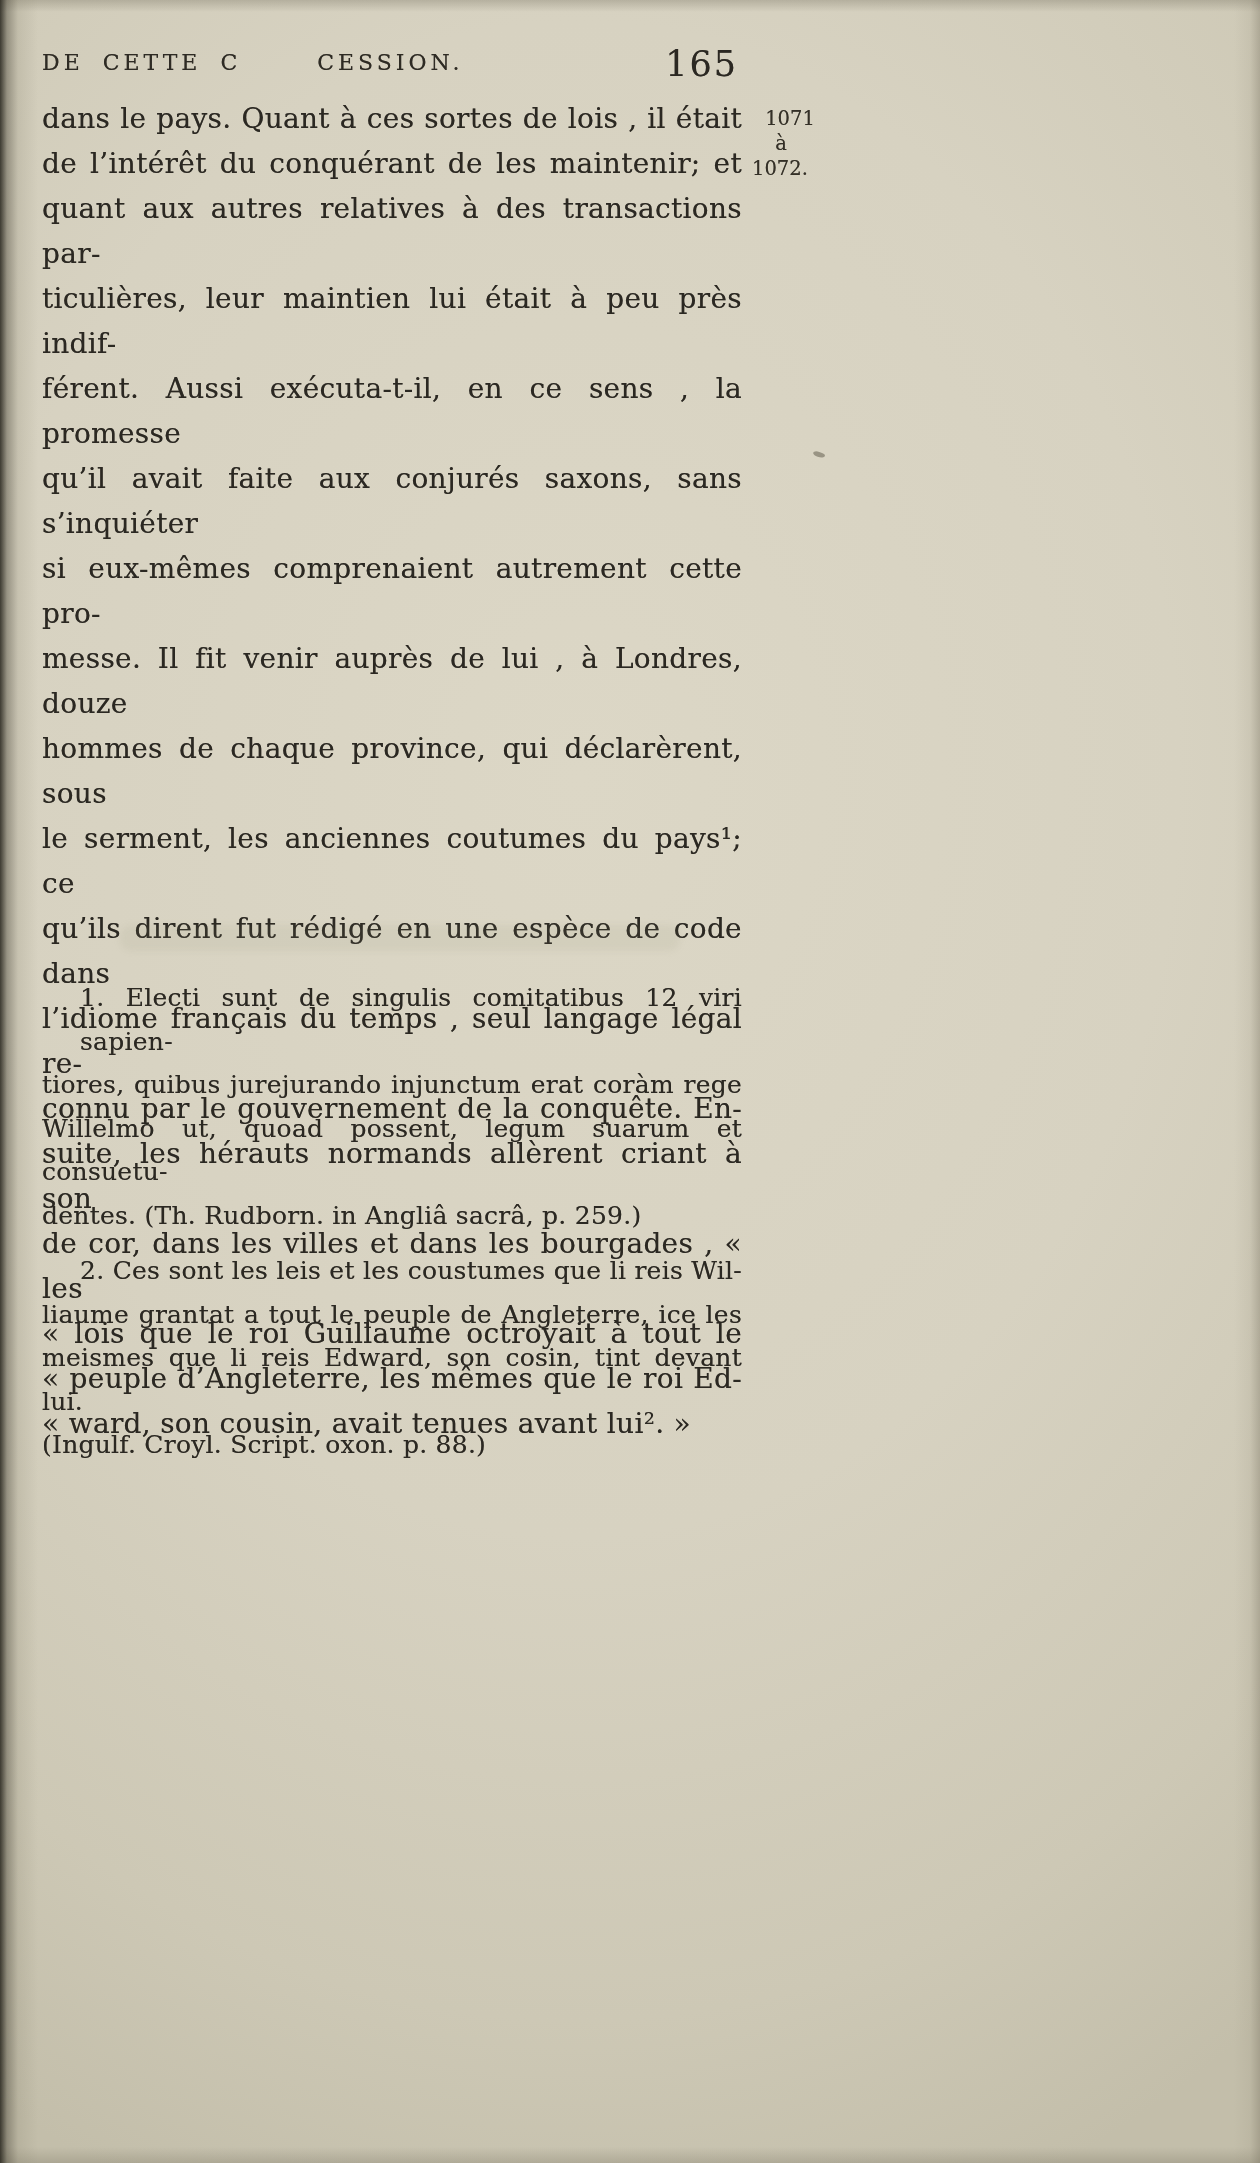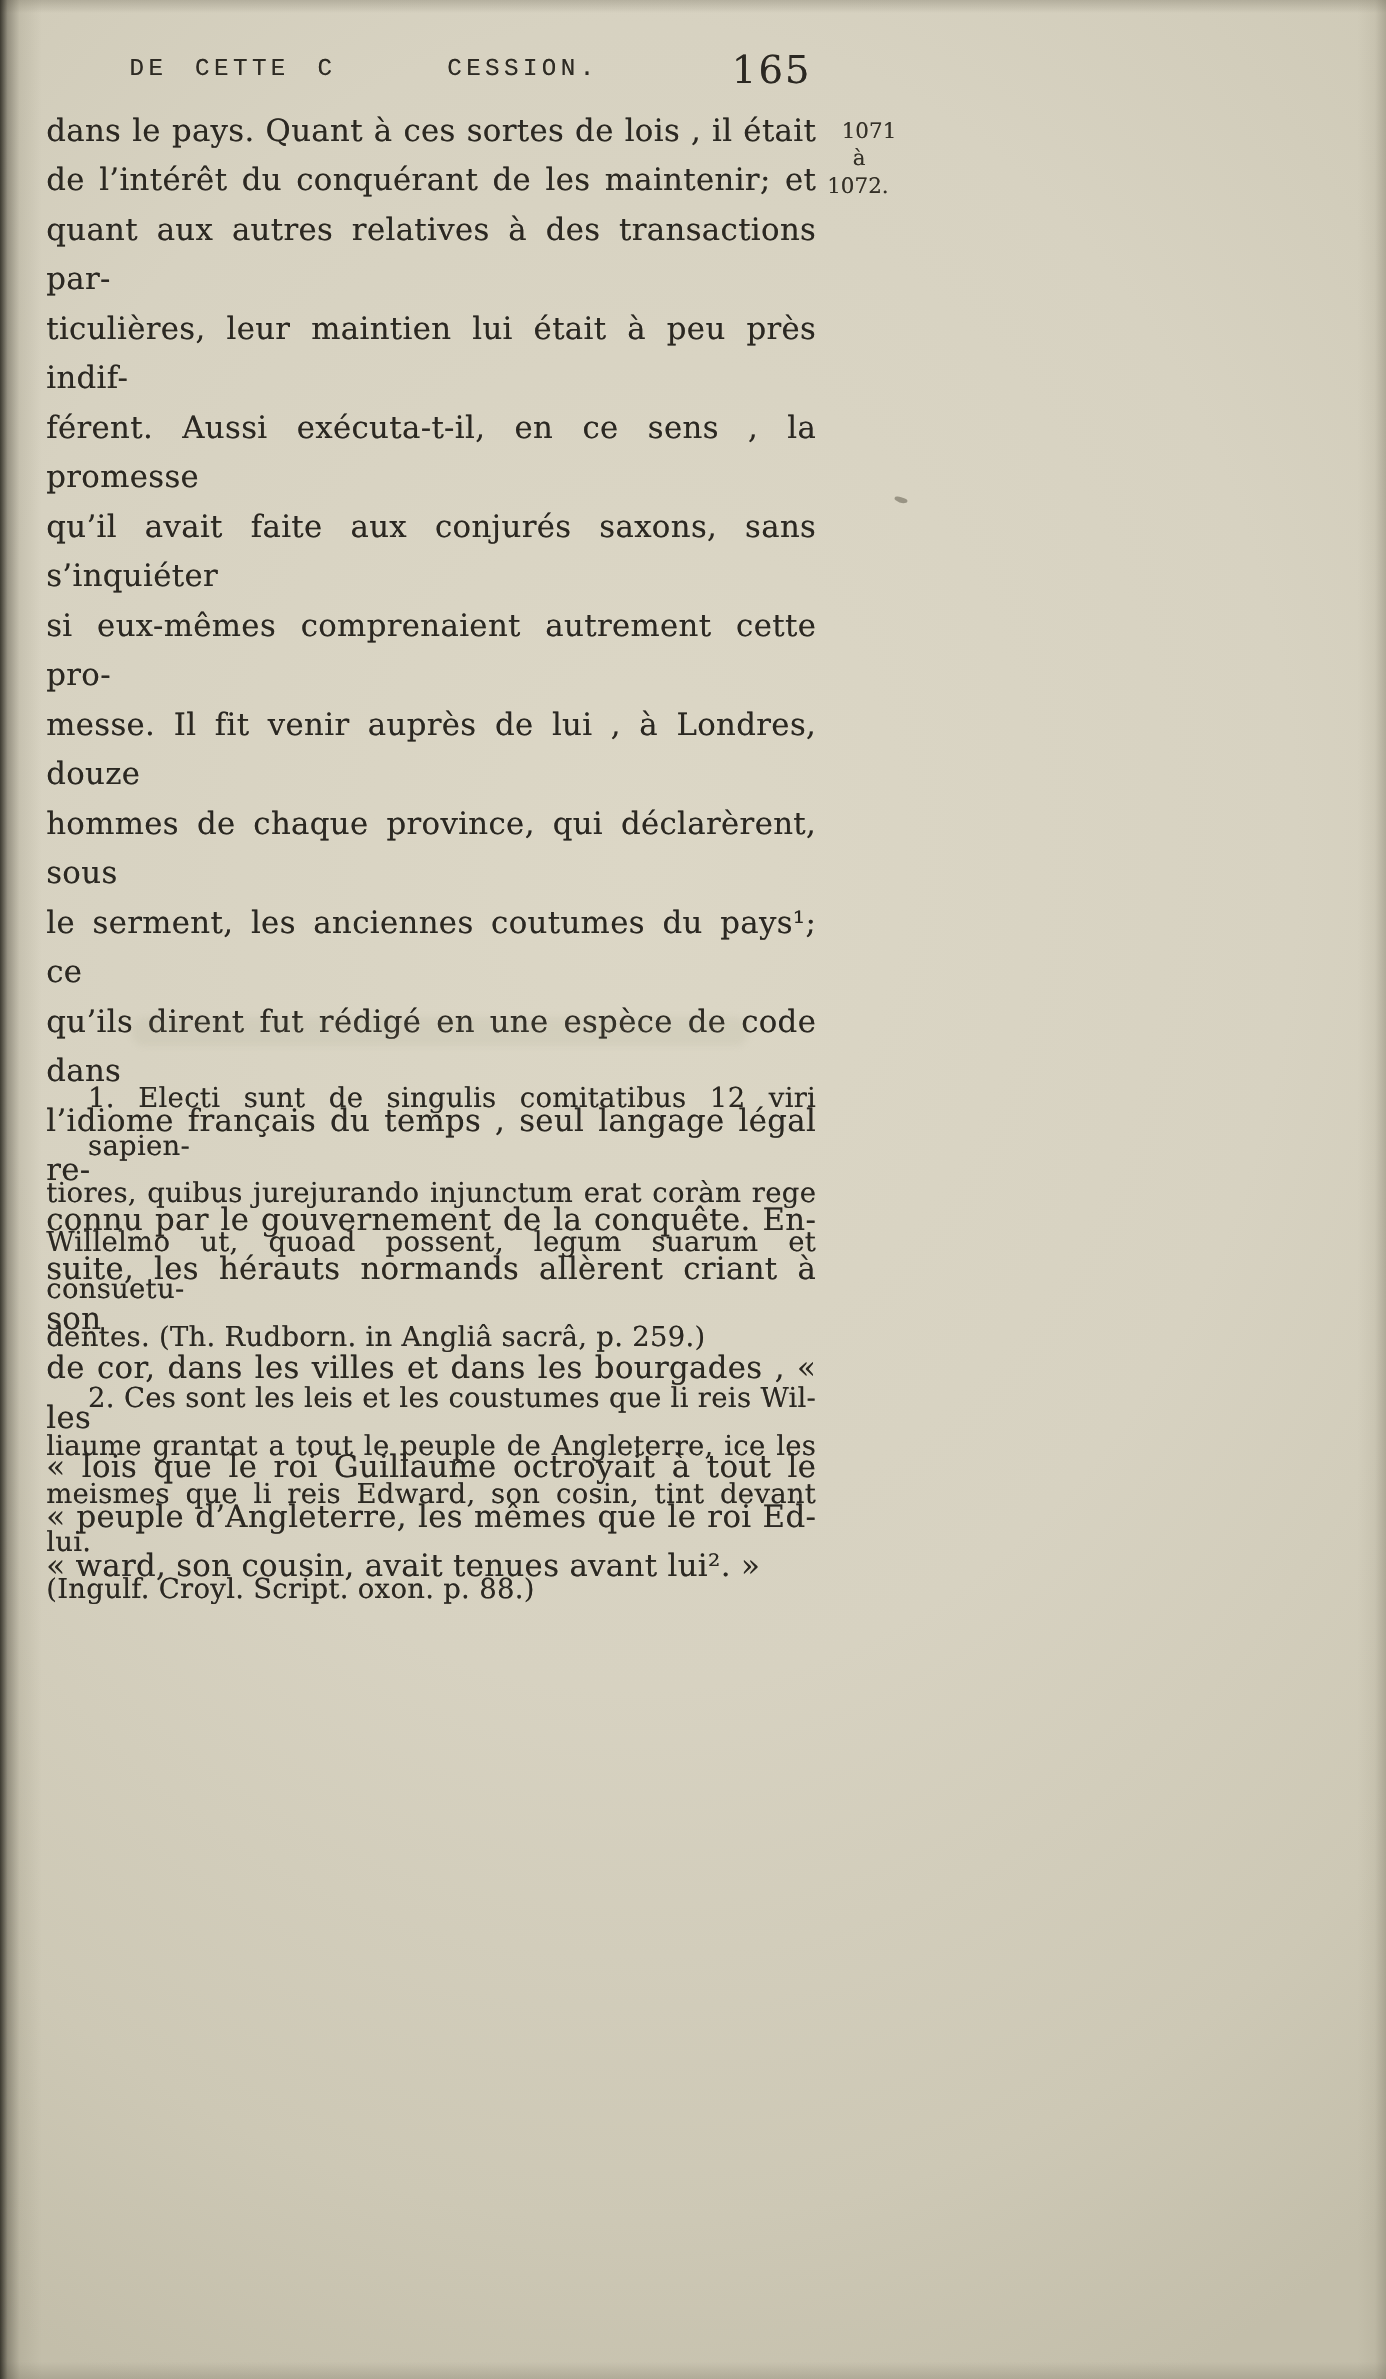--- a/index.html
+++ b/index.html
@@ -31,27 +31,25 @@
     top: 44px;
     left: 42px;
     width: 698px;
     height: 40px;
   }
   .running-title {
     position: absolute;
     left: 0;
     right: 120px;
     top: 6px;
-    text-align: center;
     font-size: 22px;
     letter-spacing: 4px;
     word-spacing: 8px;
     white-space: pre;
     color: #2e2b24;
-    font-family: Liberation Mono, monospace;
   }
   .page-number {
     position: absolute;
     right: 2px;
     top: 0;
     font-size: 35px;
     letter-spacing: 2px;
     color: #2b2822;
   }
 

